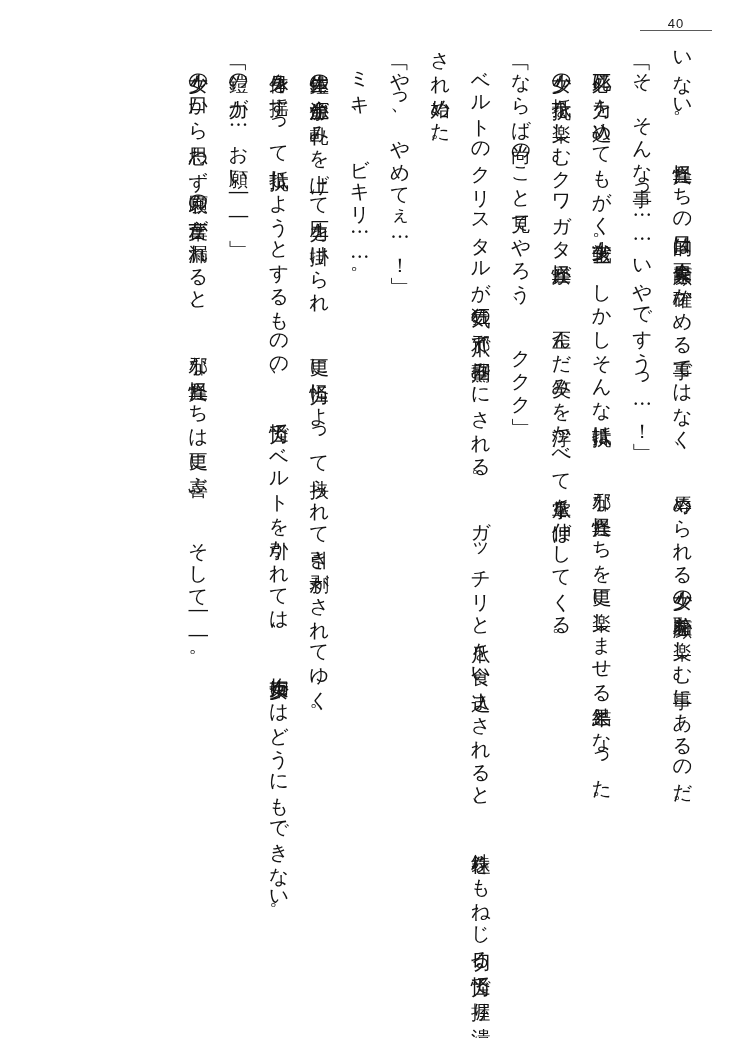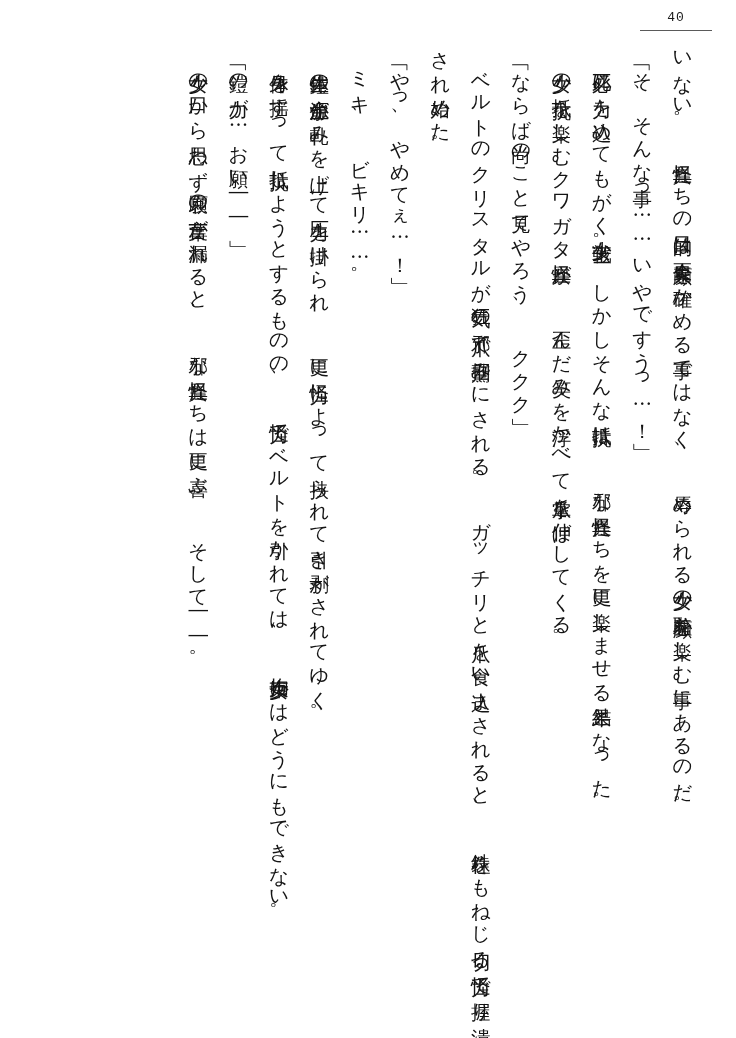--- a/index.html
+++ b/index.html
@@ -15,26 +15,26 @@
     position: relative;
     width: 736px;
     height: 1038px;
     background: #ffffff;
     overflow: hidden;
     box-sizing: border-box;
   }
   
   .page-number {
     position: absolute;
-    top: 10px;
+    top: 16px;
     right: 30px;
     width: 60px;
     text-align: center;
     font-size: 13px;
-    font-family: Liberation Mono, monospace;
+    font-family: Liberation Sans, sans-serif;
     color: #1a1a1a;
     letter-spacing: 1px;
   }
   .page-number-rule {
     position: absolute;
     top: 30px;
     right: 24px;
     width: 72px;
     height: 1px;
     background: #5a5a5a;

